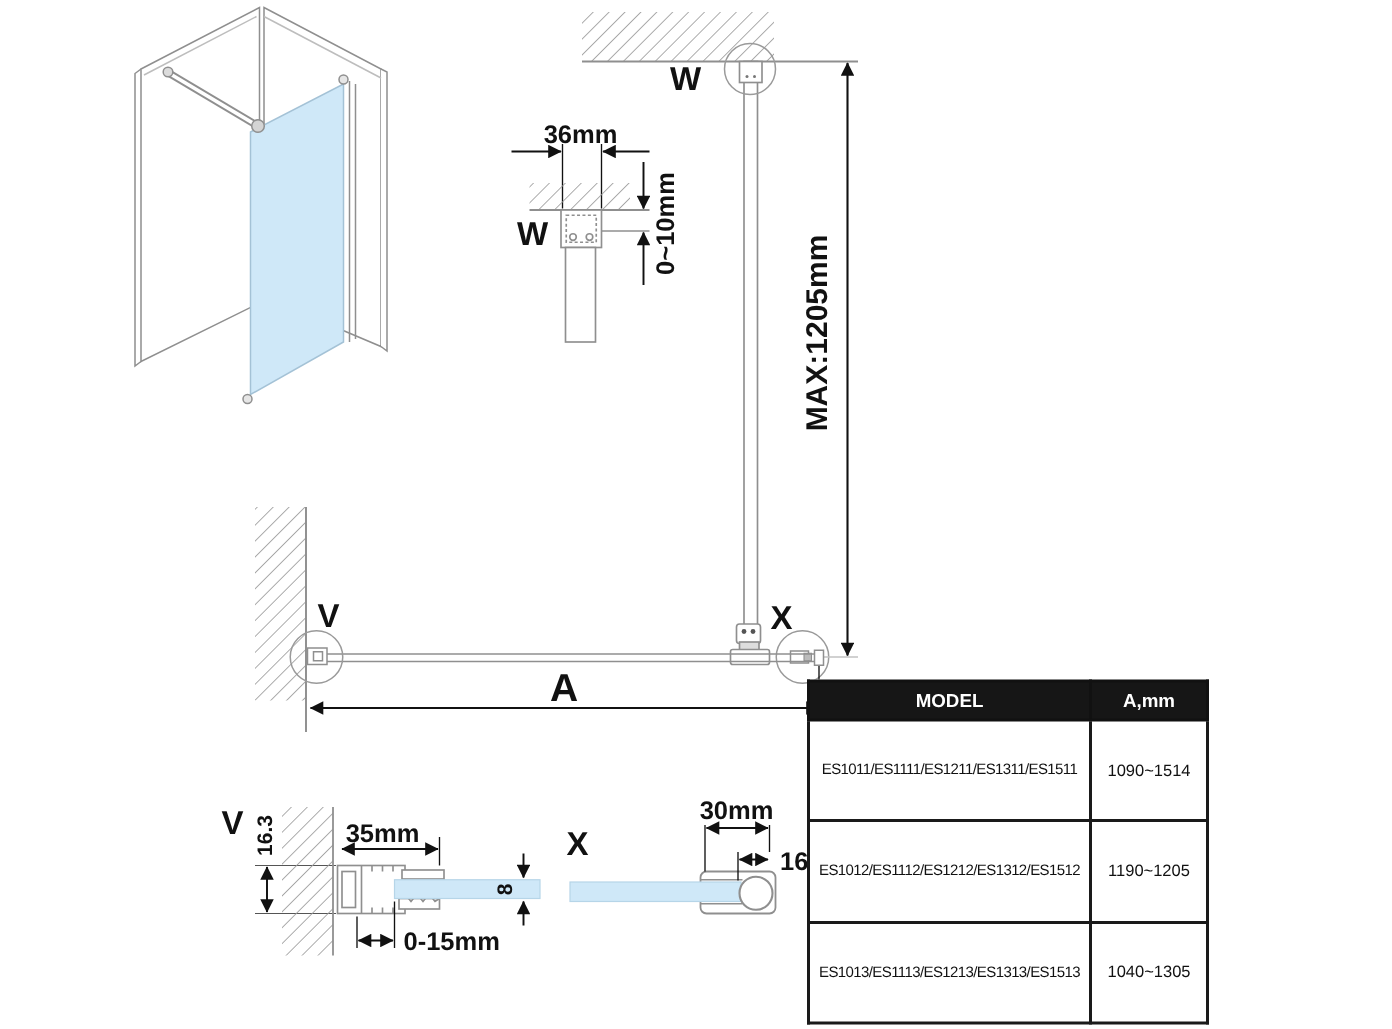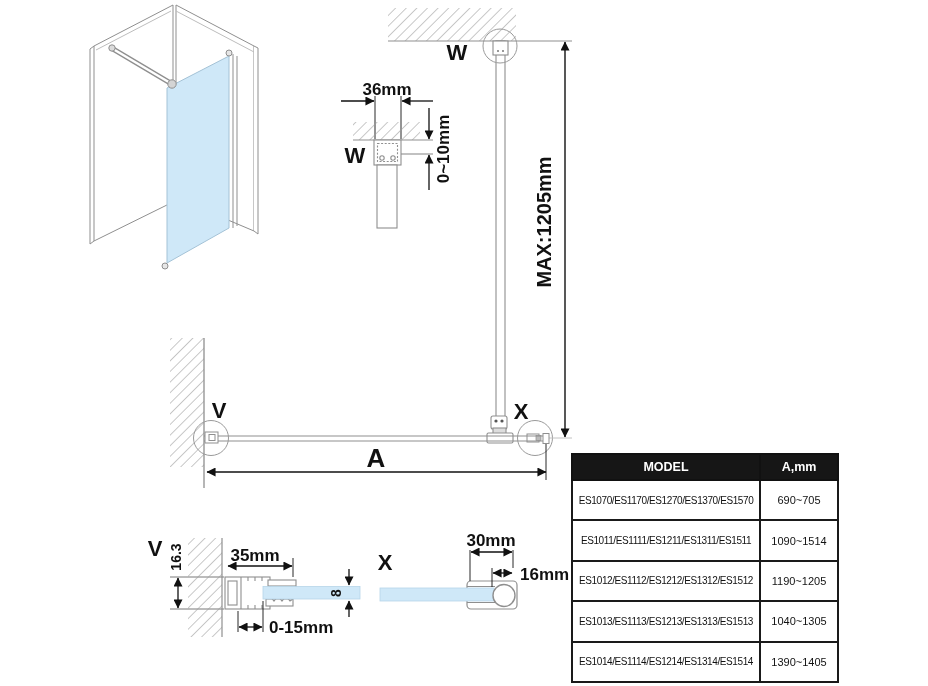--- a/index.html
+++ b/index.html
@@ -8,21 +8,21 @@
   #drawing{position:absolute;left:0;top:0;}
 
   
   .dim      {font-family:"Liberation Sans",sans-serif;font-weight:bold;font-size:17px;fill:#111;}
   .dim-sm   {font-family:"Liberation Sans",sans-serif;font-weight:bold;font-size:14px;fill:#111;}
   .dim-max  {font-family:"Liberation Sans",sans-serif;font-weight:bold;font-size:20px;fill:#111;}
   .dim-a    {font-family:"Liberation Sans",sans-serif;font-weight:bold;font-size:26px;fill:#111;}
   .callout  {font-family:"Liberation Sans",sans-serif;font-weight:bold;font-size:22px;fill:#111;}
 
   
-  .spec-table-wrap{position:absolute;left:571px;top:453px;width:266px;height:230px;}
+  .spec-table-wrap{position:absolute;left:538px;top:453px;width:266px;height:230px;}
   table.spec{border-collapse:collapse;width:100%;height:100%;table-layout:fixed;
              border:2px solid #111;background:#fff;}
   table.spec th{background:#161616;color:#fff;font-weight:bold;font-size:12.5px;
                 height:24px;border:2px solid #111;padding:0;}
   table.spec td{border:2px solid #1a1a1a;text-align:center;vertical-align:middle;
                 padding:0;color:#111;background:#fff;}
   td.model-cell{font-size:10px;letter-spacing:-0.4px;}
   td.a-cell{font-size:11px;}
 </style>
 </head>
@@ -199,36 +199,28 @@
           <col style="width:78px">
         </colgroup>
       <thead>
         <tr>
           <th>MODEL</th>
           <th>A,mm</th>
         </tr>
       </thead>
       <tbody>
           <tr>
-            <td class="model-cell">ES1070/ES1170/ES1270/ES1370/ES1570</td>
-            <td class="a-cell">690~705</td>
-          </tr>
-          <tr>
             <td class="model-cell">ES1011/ES1111/ES1211/ES1311/ES1511</td>
             <td class="a-cell">1090~1514</td>
           </tr>
           <tr>
             <td class="model-cell">ES1012/ES1112/ES1212/ES1312/ES1512</td>
             <td class="a-cell">1190~1205</td>
           </tr>
           <tr>
             <td class="model-cell">ES1013/ES1113/ES1213/ES1313/ES1513</td>
             <td class="a-cell">1040~1305</td>
           </tr>
-          <tr>
-            <td class="model-cell">ES1014/ES1114/ES1214/ES1314/ES1514</td>
-            <td class="a-cell">1390~1405</td>
-          </tr>
         </tbody>
     </table>
   </div>
 
 </div>
 
 </body></html>

